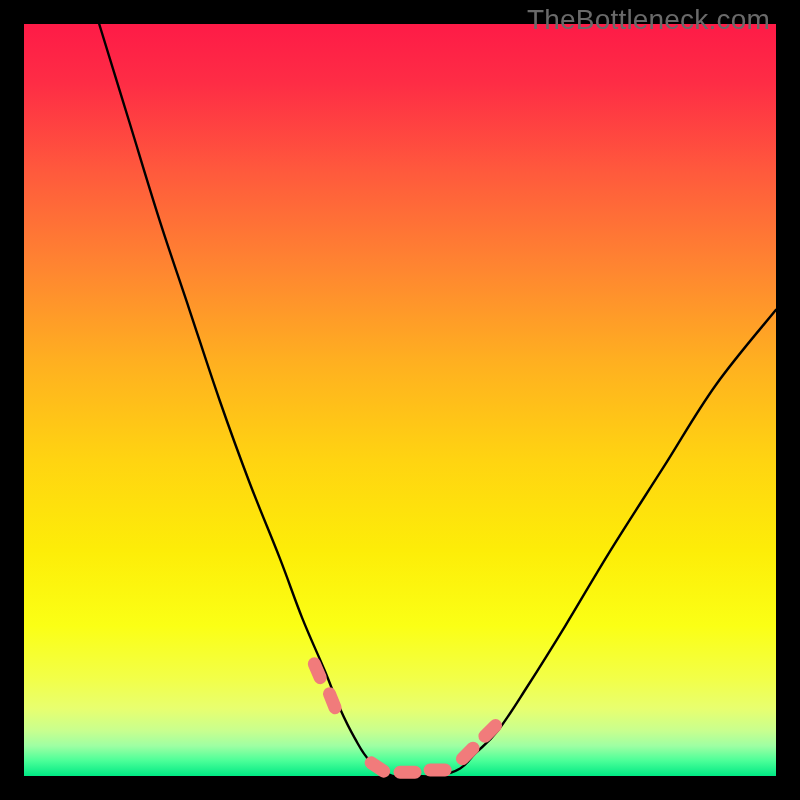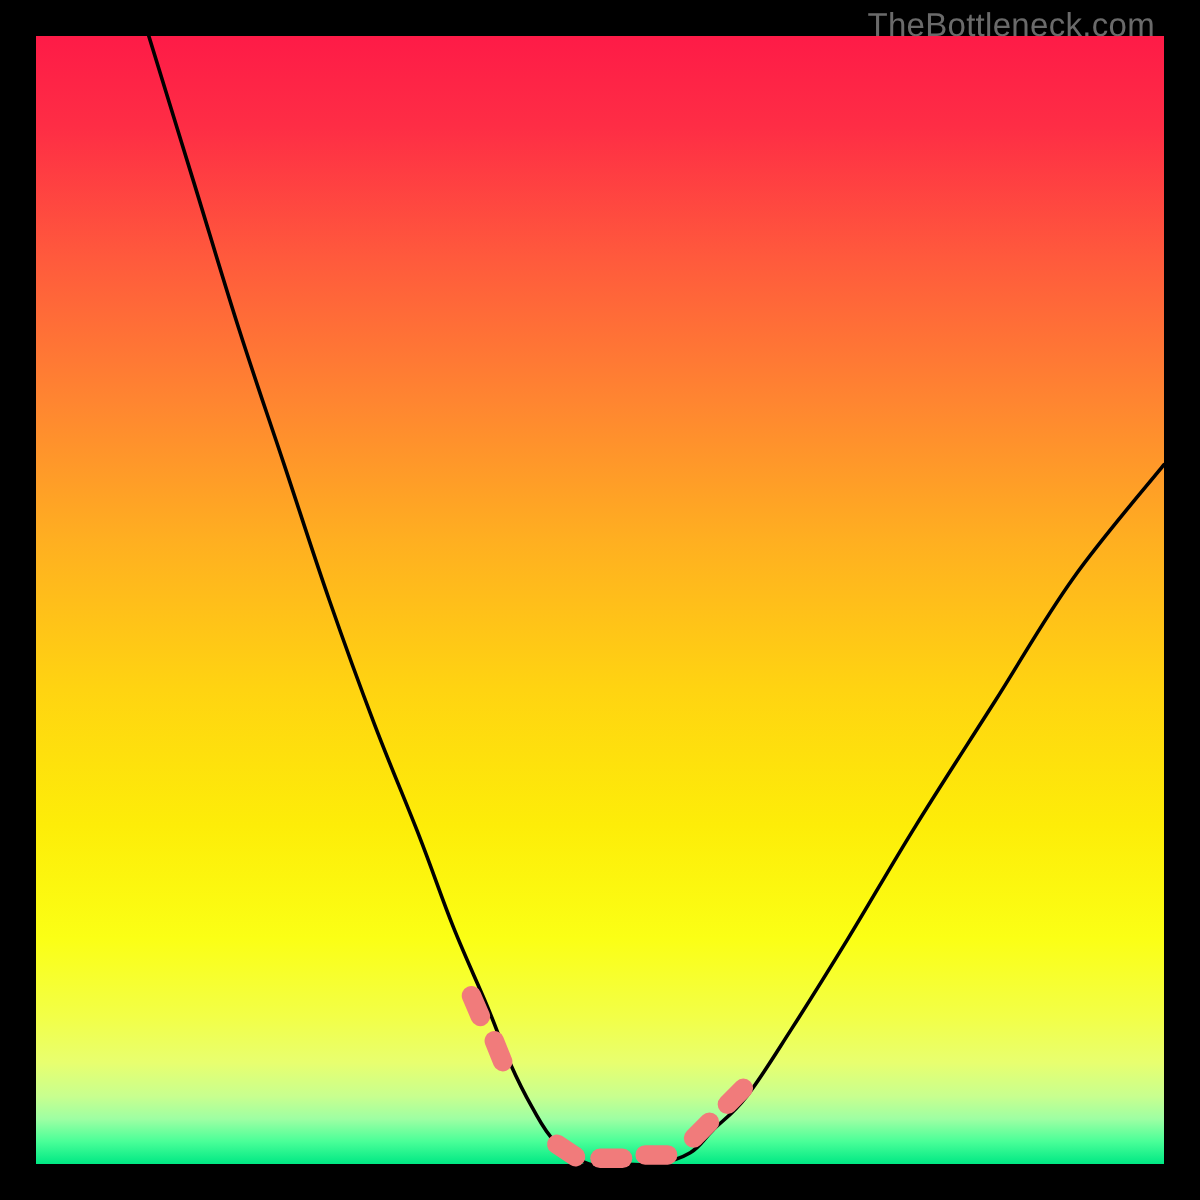--- a/index.html
+++ b/index.html
@@ -40,21 +40,21 @@
       #9effa3 96%,
       #4aff98 98%,
       #00e884 100%
     );
   }
   .watermark {
     position: absolute;
     top: 4px;
     right: 30px;
     color: #6a6a6a;
-    font-size: 22px;
+    font-size: 28px;
     letter-spacing: 0.2px;
     font-weight: 500;
     z-index: 5;
     user-select: none;
   }
   svg.curves {
     position: absolute;
     left: 24px;
     top: 24px;
     width: 752px;

